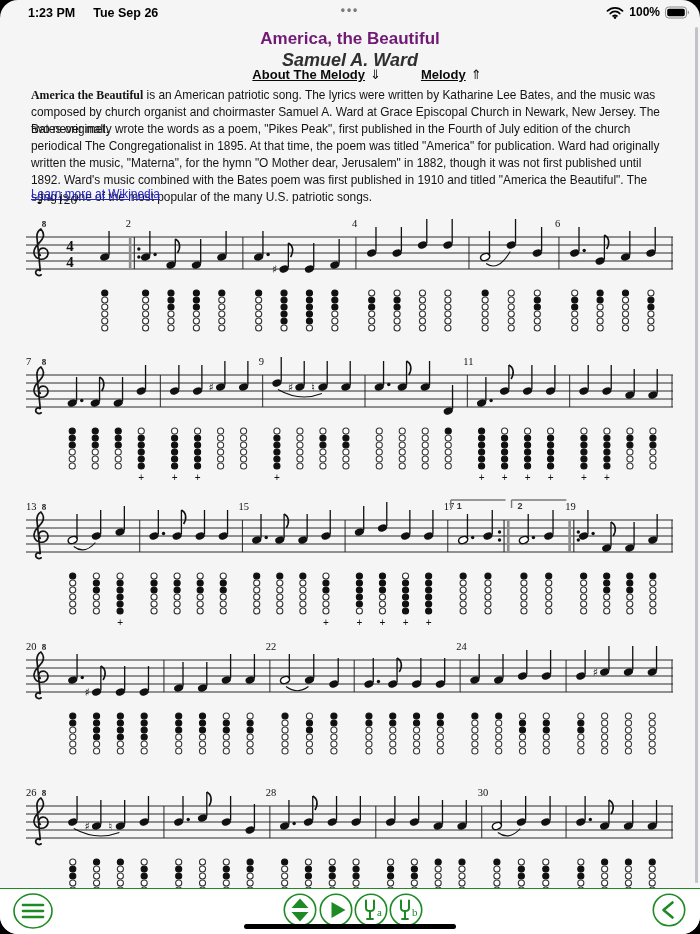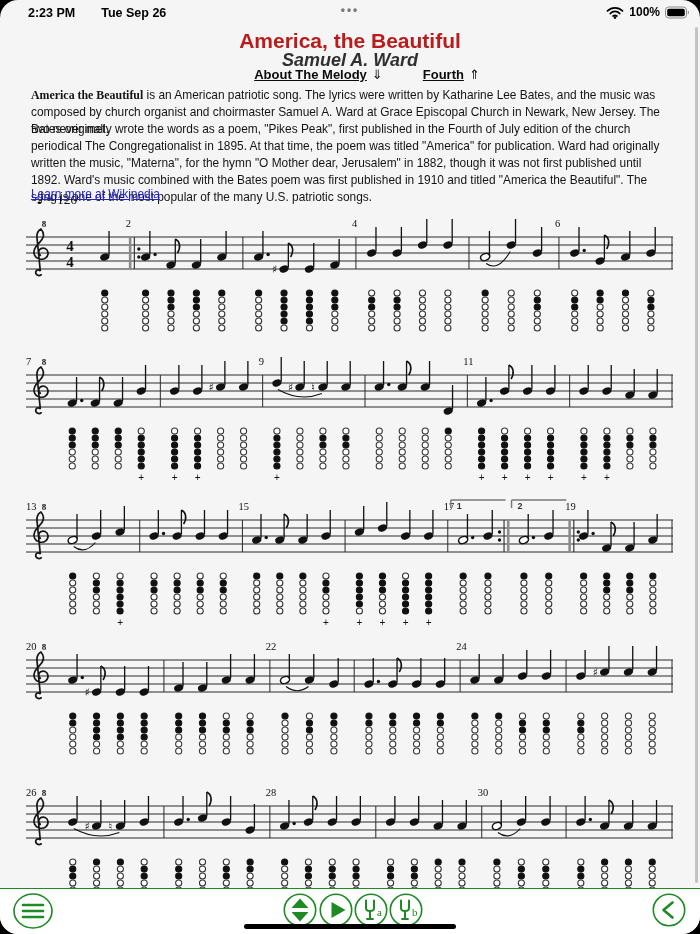--- a/index.html
+++ b/index.html
@@ -1,28 +1,28 @@
 <!DOCTYPE html>
 <html style="--accent: #1d8a24; --link: #2323cf; --bg: #f5f5f6;"><head>
 <meta charset="utf-8">
 <style>
   html,body{margin:0;padding:0;background:#000;}
   .frame{position:relative;width:700px;height:934px;background:#000;overflow:hidden;
          font-family:"Liberation Sans",sans-serif;}
   .screen{position:absolute;inset:0;border-radius:18px;overflow:hidden;background:var(--bg,#f5f5f6);}
   
   .sb-left{position:absolute;left:28px;top:6px;font-size:12.5px;font-weight:700;color:#000;}
-  .sb-date{margin-left:26px;font-weight:700;}
+  .sb-date{margin-left:18px;font-weight:700;}
   .sb-dots{position:absolute;left:50%;top:3px;transform:translateX(-50%);
            color:#7a7a7e;font-size:12px;font-weight:700;letter-spacing:2px;}
   .sb-right{position:absolute;right:9px;top:5px;display:flex;align-items:center;gap:5px;}
   .sb-batt-label{font-size:12px;font-weight:600;color:#000;text-align:right;}
   
   .title{position:absolute;top:29px;left:0;width:100%;text-align:center;
-         font-size:21px;font-weight:600;color:#b91c1c;}
+         font-size:17px;font-weight:600;color:#701a75;}
   .composer{position:absolute;top:50px;left:0;width:100%;text-align:center;
             font-style:italic;font-size:18px;color:#303030;font-weight:bold;}
   .links{position:absolute;top:67px;left:0;width:100%;display:flex;justify-content:center;gap:40px;padding-left:17px;}
   .mlink{font-size:13px;color:#0a0a0a;cursor:pointer;}
   .mlink .lbl{text-decoration:underline;font-weight:600;}
   .mlink .arr{margin-left:5px;font-weight:400;}
   
   .para{position:absolute;left:31px;width:639px;font-size:11.9px;line-height:17px;color:#141414;}
   .p1{top:87px;}
   .p2{top:121px;}
@@ -50,21 +50,21 @@
   .home{position:absolute;left:50%;top:924px;transform:translateX(-50%);
         width:212px;height:5px;border-radius:3px;background:#000;}
 </style>
 </head>
 <body>
 
 <div class="frame">
  <div class="screen">
 
   <div class="sb-left">
-    <span>2:23 PM</span><span class="sb-date">Tue Sep 26</span>
+    <span>1:23 PM</span><span class="sb-date">Tue Sep 26</span>
   </div>
   <div class="sb-dots">•••</div>
   <div class="sb-right">
     <svg width="18" height="13" viewBox="0 0 18 13">
       <path d="M1.5,4.9 a10.6,10.6 0 0 1 15,0" stroke="#000" stroke-width="1.8" fill="none" stroke-linecap="round"></path>
       <path d="M4.3,7.5 a6.4,6.4 0 0 1 9.4,0" stroke="#000" stroke-width="1.8" fill="none" stroke-linecap="round"></path>
       <path d="M7.1,10 a3.3,3.3 0 0 1 3.8,0" stroke="#000" stroke-width="1.8" fill="none" stroke-linecap="round"></path>
       <circle cx="9" cy="11.6" r="1.3" fill="#000"></circle>
     </svg>
     <span class="sb-batt-label">100%</span>
@@ -72,21 +72,21 @@
       <rect x="0.5" y="1" width="21" height="11" rx="3.2" fill="none" stroke="#8a8a8e" stroke-width="1"></rect>
       <rect x="2.2" y="2.7" width="17.6" height="7.6" rx="1.8" fill="#000"></rect>
       <path d="M22.8,4.6 c1.6,0.6 1.6,3.2 0,3.8 z" fill="#8a8a8e"></path>
     </svg>
   </div>
 
   <div class="title">America, the Beautiful</div>
   <div class="composer">Samuel A. Ward</div>
   <div class="links">
     <span class="mlink"><span class="lbl">About The Melody</span><span class="arr">⇓</span></span>
-    <span class="mlink"><span class="lbl">Fourth</span><span class="arr">⇑</span></span>
+    <span class="mlink"><span class="lbl">Melody</span><span class="arr">⇑</span></span>
   </div>
 
   <div class="para p1"><b>America the Beautiful</b><span> is an American patriotic song. The lyrics were written by Katharine Lee Bates, and the music was composed by church organist and choirmaster Samuel A. Ward at Grace Episcopal Church in Newark, New Jersey. The two never met.</span></div>
   <div class="para p2">Bates originally wrote the words as a poem, "Pikes Peak", first published in the Fourth of July edition of the church periodical The Congregationalist in 1895. At that time, the poem was titled "America" for publication. Ward had originally written the music, "Materna", for the hymn "O Mother dear, Jerusalem" in 1882, though it was not first published until 1892. Ward's music combined with the Bates poem was first published in 1910 and titled "America the Beautiful". The song is one of the most popular of the many U.S. patriotic songs.</div>
   <div class="wiki">Learn more at Wikipedia</div>
 
   <div class="tempo">
     <span class="glyph">♩</span><span class="val">= 120</span>
   </div>
 

